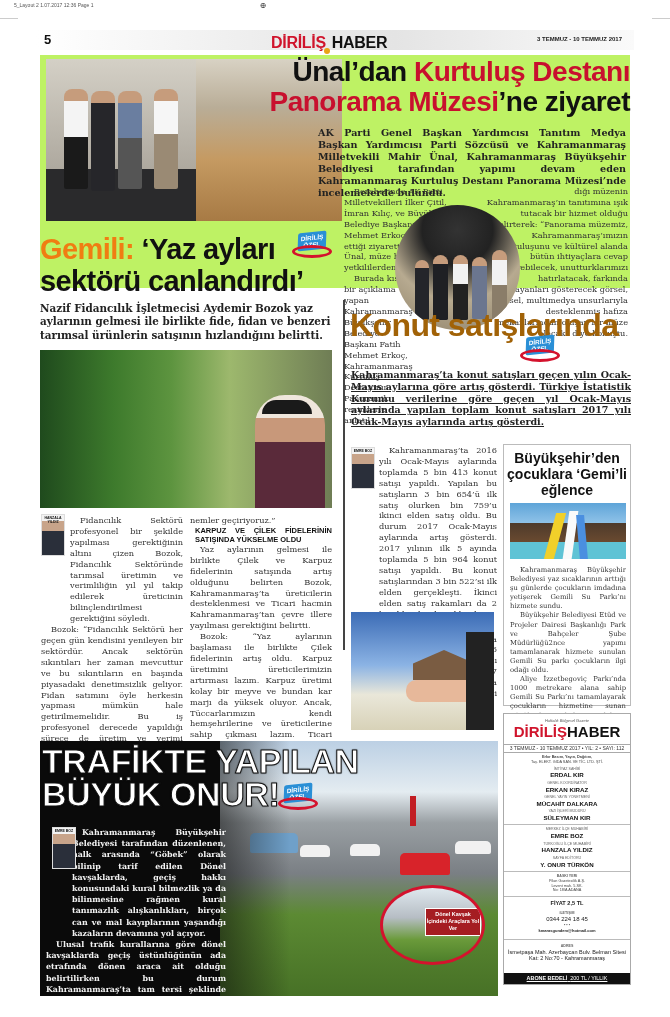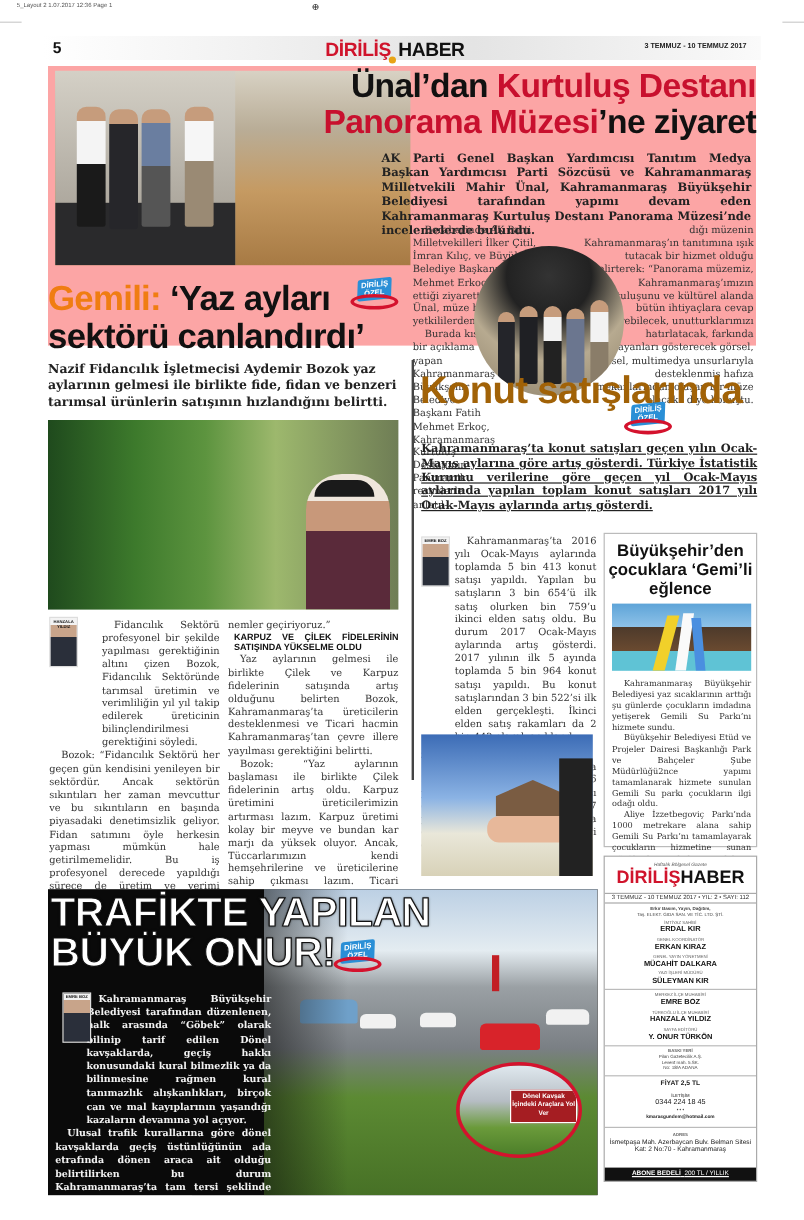--- a/index.html
+++ b/index.html
@@ -14,21 +14,21 @@
   .page-header { position: absolute; left: 36px; top: 30px; width: 598px; height: 20px;
     background: linear-gradient(90deg, #fff 0%, #ececec 40%, #e4e4e4 60%, #fafafa 100%); }
   .page-number { position: absolute; left: 8px; top: 2px; font: bold 13px "Liberation Sans", sans-serif; color: #111; }
   .masthead-logo { position: absolute; left: 235px; top: 4px; font: 900 16px "Liberation Sans", sans-serif; letter-spacing: -0.3px; }
   .masthead-logo .dirilis { color: #d0142c; }
   .masthead-logo .haber { color: #111; }
   .masthead-logo .dot { display: inline-block; width: 6px; height: 6px; border-radius: 50%; background: #e8a417; position: relative; top: 6px; left: -2px; }
   .issue-date { position: absolute; right: 12px; top: 6px; font: bold 6px "Liberation Sans", sans-serif; color: #222; }
 
   
-  .story-unal { position: absolute; left: 40px; top: 55px; width: 590px; height: 233px; background: #fca5a5; }
+  .story-unal { position: absolute; left: 40px; top: 55px; width: 590px; height: 233px; background: #bef264; }
   .photo-museum { position: absolute; left: 6px; top: 4px; width: 296px; height: 162px; overflow: hidden;
     background: linear-gradient(180deg,#d8d2c4 0%, #b9ad97 30%, #c59a62 62%, #a77a44 100%); }
   .photo-museum .wall { position: absolute; left: 0; top: 0; width: 150px; height: 162px; background: linear-gradient(180deg,#d4d0c6,#9c968c); }
   .photo-museum .floor { position: absolute; left: 0; top: 110px; width: 150px; height: 52px; background: #2a2a2c; }
   .person { position: absolute; border-radius: 8px 8px 2px 2px; }
   .unal-title { position: absolute; left: 215px; top: 2px; width: 375px; text-align: right; font: 900 28px/30px "Liberation Sans", sans-serif; letter-spacing: -0.5px; color: #111; }
   .unal-title .red { color: #c8102e; }
   .unal-lead { position: absolute; left: 278px; top: 72px; width: 308px; font: bold 9.6px/12px "DejaVu Serif", serif; color: #222; text-align: justify; }
   .col { position: absolute; font: 8.2px/10.9px "DejaVu Serif", serif; color: #333; }
   .col p { text-indent: 10px; }
@@ -149,21 +149,21 @@
 </div>
 <div class="bozok-lead">Nazif Fidancılık İşletmecisi Aydemir Bozok yaz aylarının gelmesi ile birlikte fide, fidan ve benzeri tarımsal ürünlerin satışının hızlandığını belirtti.</div>
 <div class="photo-nursery">
   <div style="position:absolute;left:215px;top:45px;width:70px;height:113px;border-radius:30px 30px 0 0;background:linear-gradient(180deg,#efe6dc 0 20%,#c8987a 20% 42%,#5a2a3a 42% 100%)"></div>
   <div style="position:absolute;left:222px;top:50px;width:50px;height:14px;background:#1a1a1a;border-radius:25px 25px 0 0"></div>
 </div>
 <div class="mugshot" style="left:41px;top:514px;">
     <span class="tag">HANZALA YILDIZ</span>
   </div>
 <div class="col" style="left:41px;top:515px;width:142px;text-align:justify;">
-  <p style="margin-left:44px">Fidancılık Sektörü profesyonel bir şekilde yapılması gerektiğinin altını çizen Bozok, Fidancılık Sektöründe tarımsal üretimin ve verimliliğin yıl yıl takip edilerek üreticinin bilinçlendirilmesi gerektiğini söyledi.</p>
+  <p style="margin-left:29px">Fidancılık Sektörü profesyonel bir şekilde yapılması gerektiğinin altını çizen Bozok, Fidancılık Sektöründe tarımsal üretimin ve verimliliğin yıl yıl takip edilerek üreticinin bilinçlendirilmesi gerektiğini söyledi.</p>
   <p>Bozok: “Fidancılık Sektörü her geçen gün kendisini yenileyen bir sektördür. Ancak sektörün sıkıntıları her zaman mevcuttur ve bu sıkıntıların en başında piyasadaki denetimsizlik geliyor. Fidan satımını öyle herkesin yapması mümkün hale getirilmemelidir. Bu iş profesyonel derecede yapıldığı sürece de üretim ve verimi artırabiliriz. Ancak bakıyorsunuz piyasada nerden geldiği belli olmayan insanlar bu işi bilmeden yapan insanların hepsi Fidan satımı yapmaya çalışıyorlar.</p>
   <p>Biz Nazif Fidancılık olarak bütün alanlarda hizmet veriyoruz. Örneğin Peyzaj Bitkileri ve Zirai ilaçlar fide, Fidan gibi birçok alanda hizmet veriyoruz.</p>
   <p>Tarımdaki hareketlilik bizi dolaylı olarak etkiliyor. Yani tarımda olumlu dönem geçtiği zaman fidan sektöründe de olumlu dö-</p>
 </div>
 <div class="col" style="left:190px;top:515px;width:142px;text-align:justify;">
   <div>nemler geçiriyoruz.”</div>
   <div class="subhead" style="margin-left:5px;">KARPUZ VE ÇİLEK FİDELERİNİN SATIŞINDA YÜKSELME OLDU</div>
   <p>Yaz aylarının gelmesi ile birlikte Çilek ve Karpuz fidelerinin satışında artış olduğunu belirten Bozok, Kahramanmaraş’ta üreticilerin desteklenmesi ve Ticari hacmin Kahramanmaraş’tan çevre illere yayılması gerektiğini belirtti.</p>
   <p>Bozok: “Yaz aylarının başlaması ile birlikte Çilek fidelerinin artış oldu. Karpuz üretimini üreticilerimizin artırması lazım. Karpuz üretimi kolay bir meyve ve bundan kar marjı da yüksek oluyor. Ancak, Tüccarlarımızın kendi hemşehrilerine ve üreticilerine sahip çıkması lazım. Ticari hacmin Kahramanmaraş içerisinden diğer şehirlere yayılması lazım. Yani dışarıda bir ürün 10 veya 20 kuruş aşağı diye kendi üreticinden almamak onun emeklerini hiçe saymaktır. Eğer Kahramanmaraş’taki üreticiye beklenilen değer verilerse çok olumlu sonuçlar doğacağına inanıyorum. Şu anda mevcut bulunan ürünlerimiz arasında Aragarya 250 Tl den satışa sunuyoruz ve en pahalı ağaç türüdür.”</p>
 </div>

